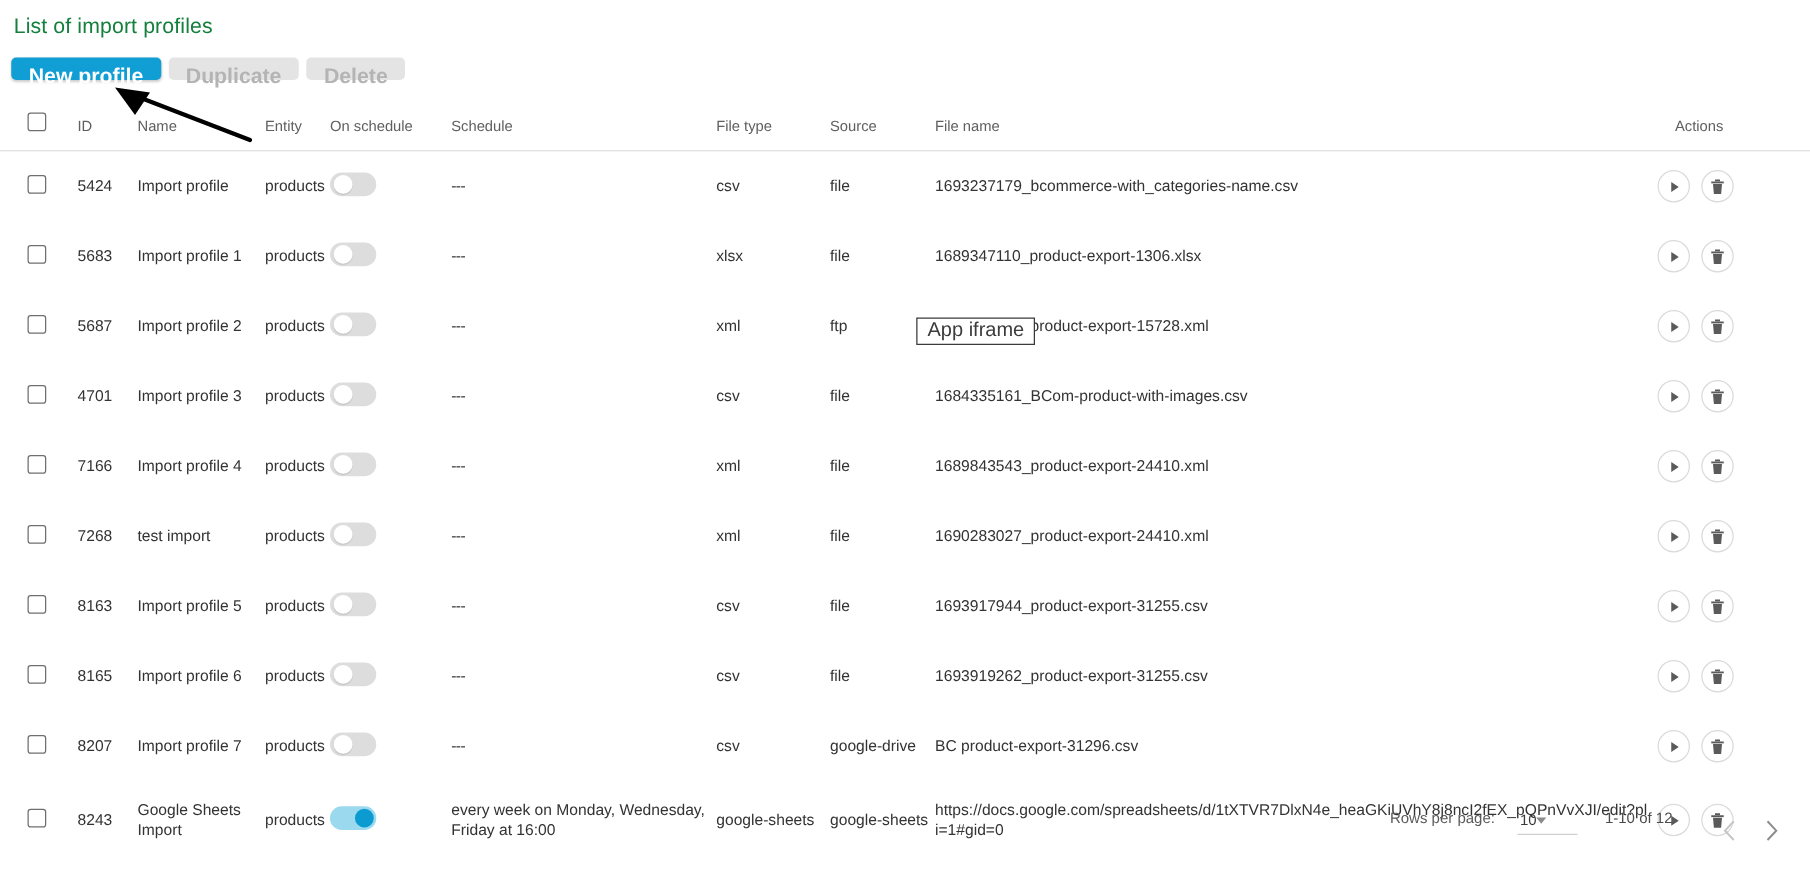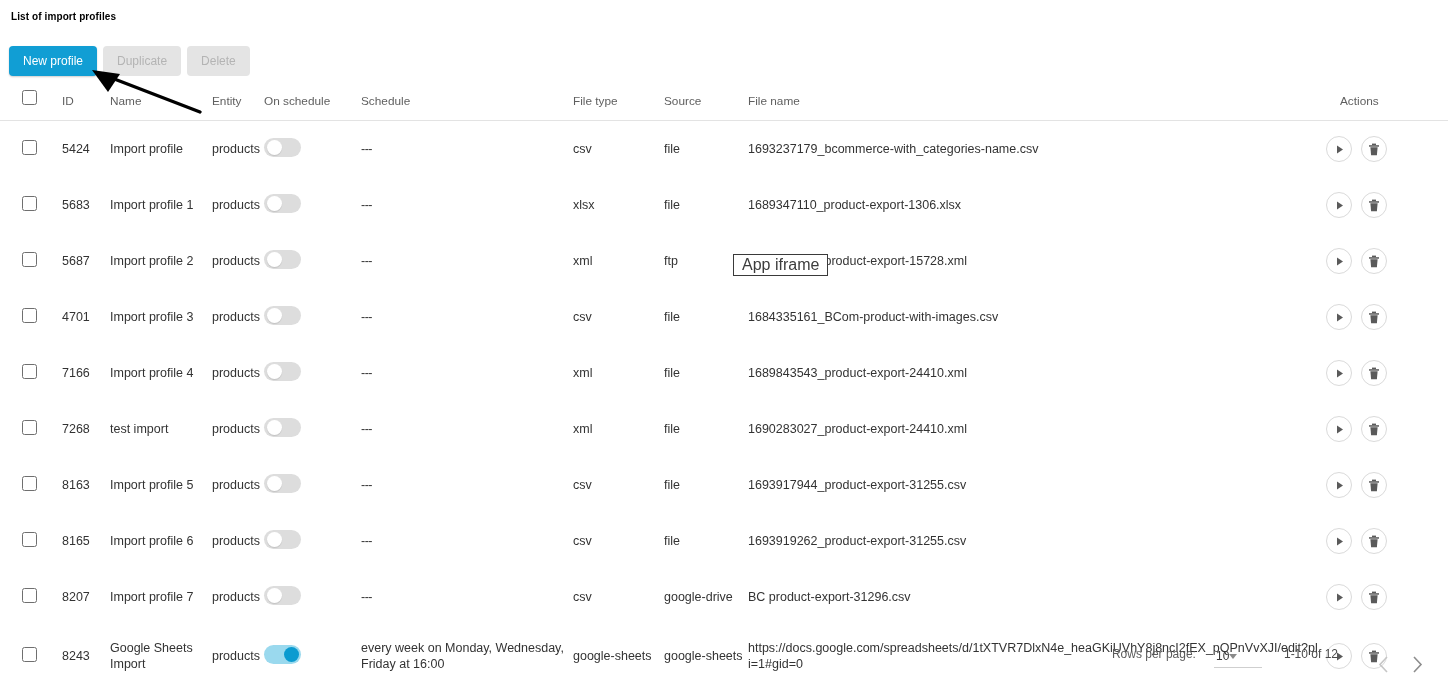--- a/index.html
+++ b/index.html
@@ -14,43 +14,43 @@
     font-family: "Liberation Sans", sans-serif;
     color: #2b2b2b;
     overflow: hidden;
   }
 
   
   .page-title {
     position: absolute;
     left: 11px;
     top: 11px;
-    font-size: 10px;
-    font-weight: bold;
-    color: #000000;
+    font-size: 17px;
+    font-weight: normal;
+    color: #15803d;
     letter-spacing: 0.1px;
   }
 
   
   .toolbar {
     position: absolute;
     left: 9px;
     top: 46px;
     display: flex;
     gap: 6px;
     align-items: flex-start;
   }
   .btn {
     border: none;
     border-radius: 4px;
     font-family: "Liberation Sans", sans-serif;
-    font-size: 12px;
-    font-weight: normal;
+    font-size: 17px;
+    font-weight: bold;
     padding: 0 14px;
-    height: 30px;
+    height: 18px;
     line-height: 30px;
     cursor: pointer;
     white-space: nowrap;
   }
   .btn-primary {
     background: #119ed4;
     color: #ffffff;
     box-shadow: 0 1px 2px rgba(0,0,0,0.20);
   }
   .btn-disabled {

